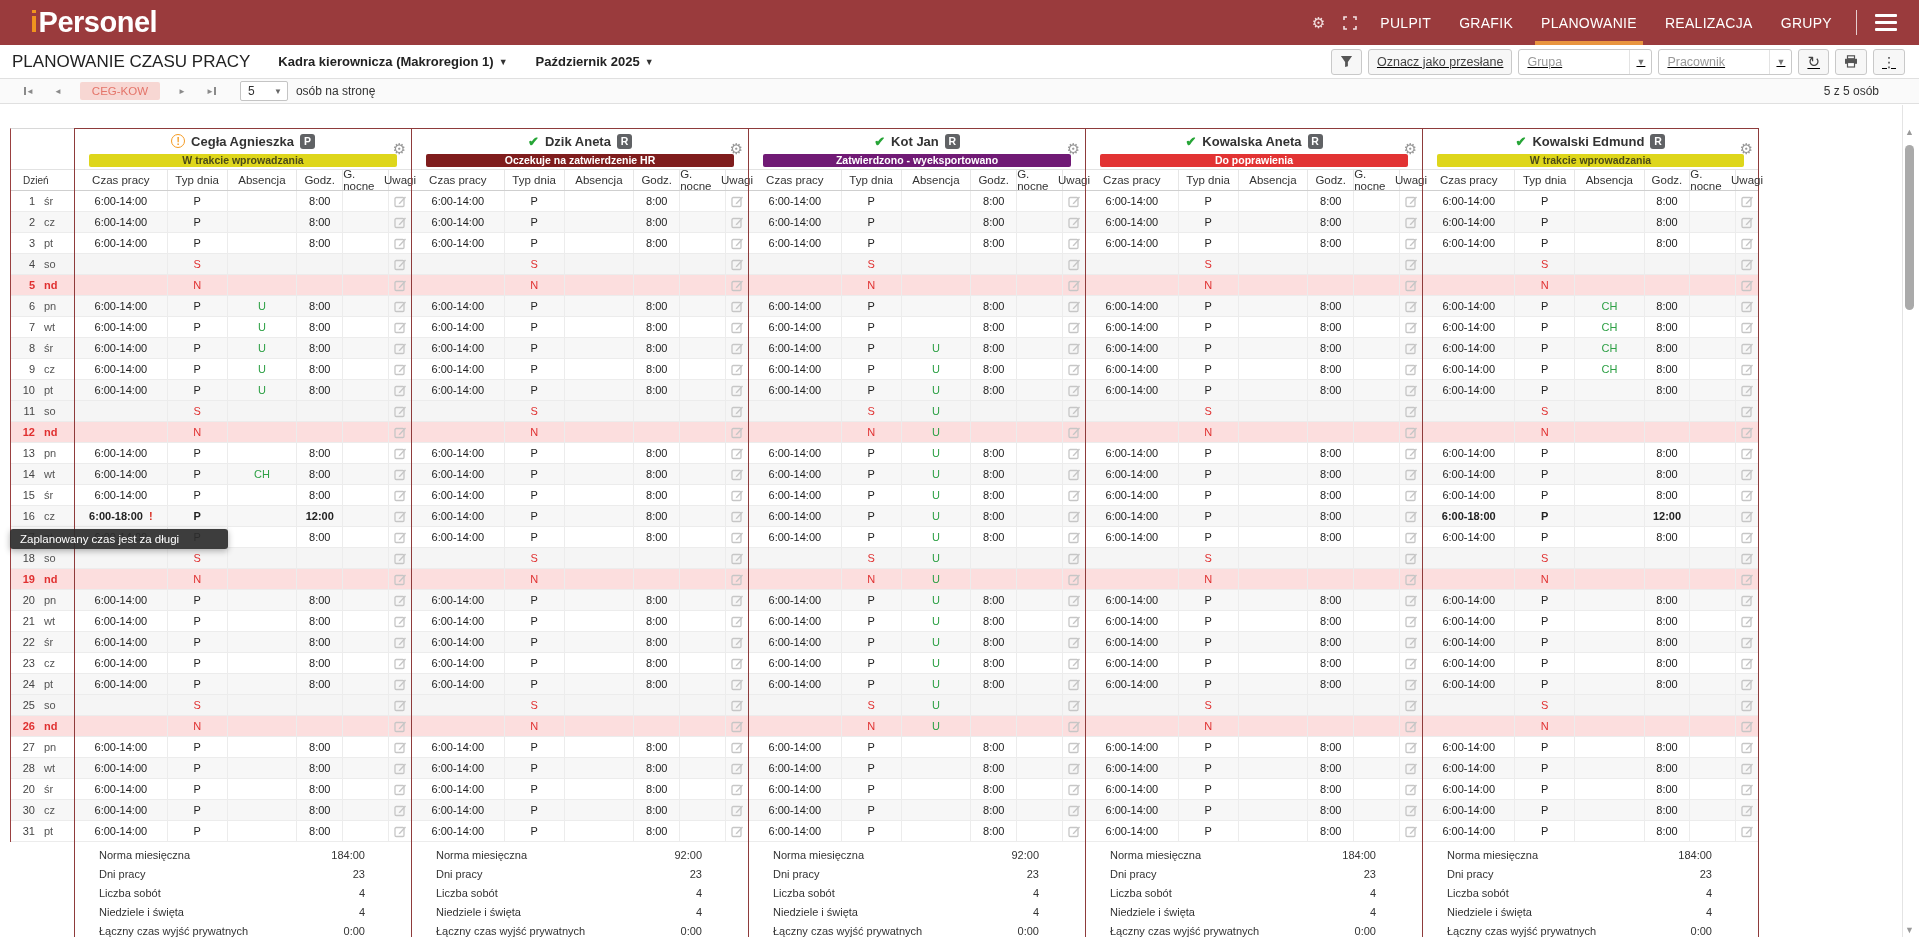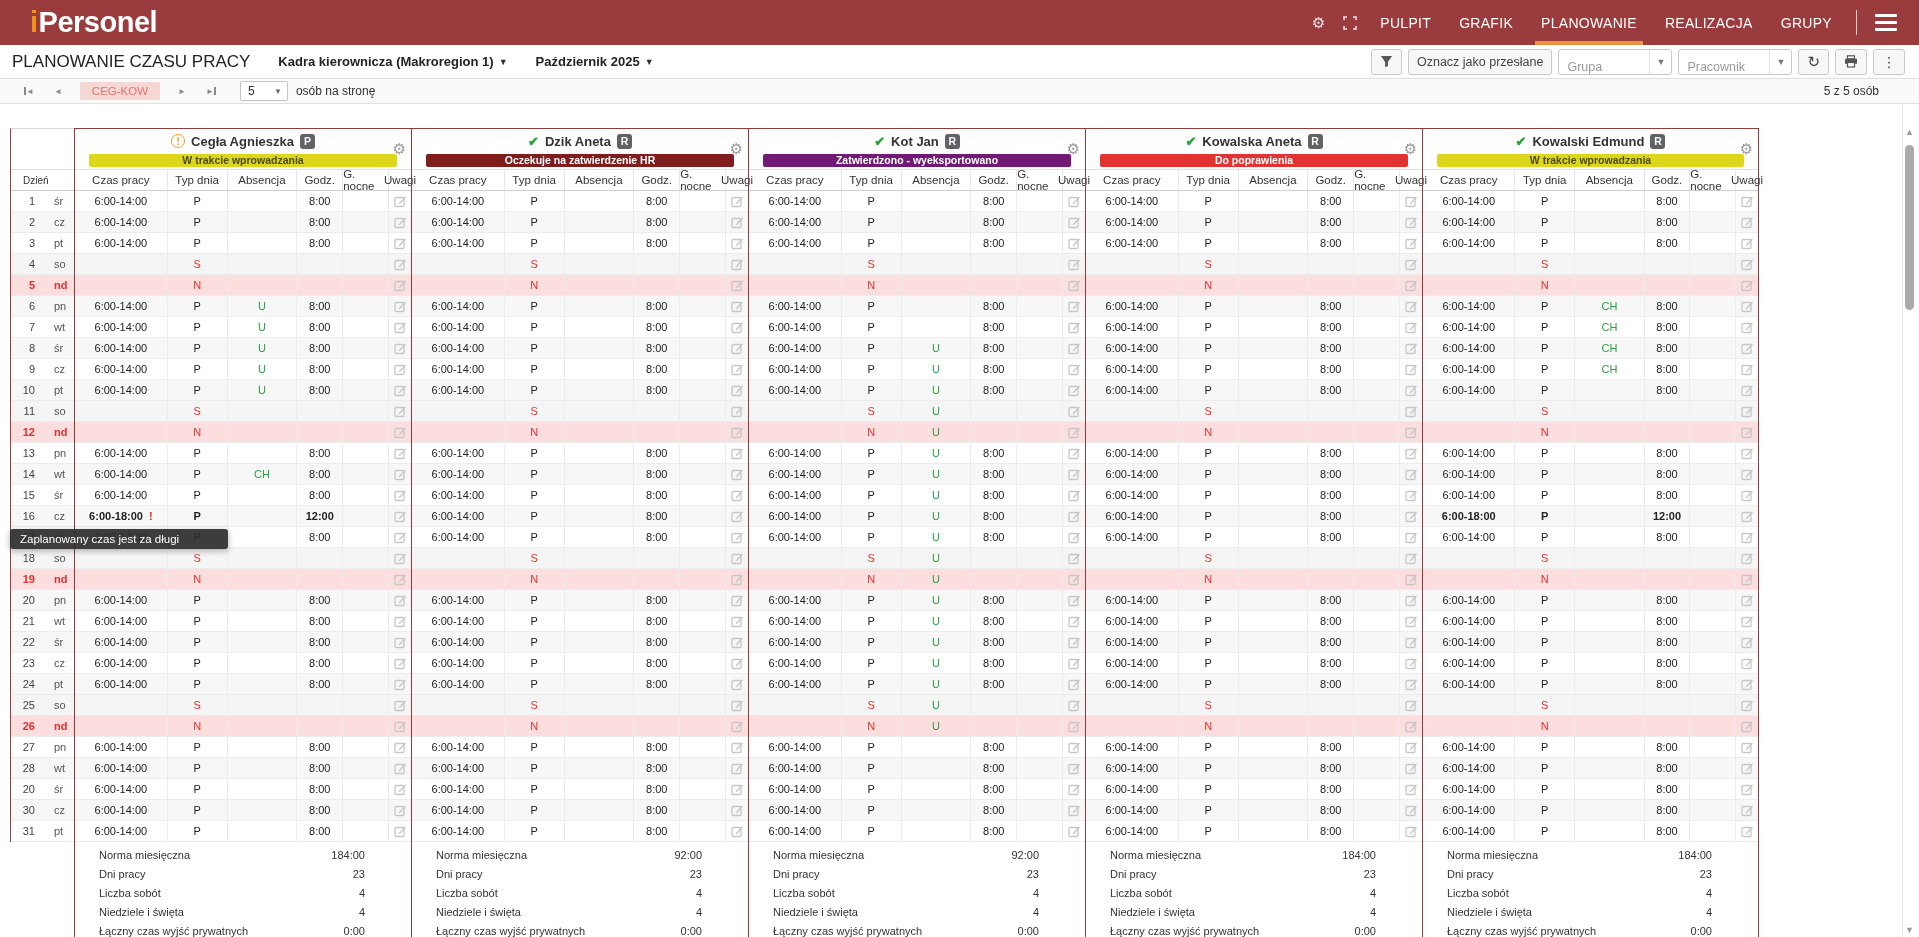--- a/index.html
+++ b/index.html
@@ -16,25 +16,25 @@
   .nav-item.active::after { content:""; position:absolute; left:8px; right:8px; bottom:0; height:4px; background:#e9953f; }
   .nav-divider { width:1px; background:rgba(255,255,255,0.75); margin:10px 10px; }
   .hamburger { display:flex; flex-direction:column; justify-content:center; gap:4px; padding:0 8px; cursor:pointer; }
   .hamburger div { width:22px; height:3px; background:#fff; border-radius:1px; }
 
   
   .subheader { height:33px; display:flex; align-items:center; padding:0 14px 0 12px; }
   .page-title { font-size:17px; color:#222; }
   .dd { display:flex; align-items:center; gap:5px; font-size:13px; font-weight:bold; color:#222; margin-left:28px; cursor:pointer; }
   .dd .caret { font-size:9px; color:#333; }
-  .subheader-right { margin-left:auto; display:flex; align-items:center; gap:6px; }
+  .subheader-right { margin-left:auto; display:flex; align-items:center; gap:6px;text-decoration:underline; }
   .tool-btn { height:26px; min-width:28px; border:1px solid #c9c9c9; background:#f7f7f7; border-radius:3px;
     display:flex; align-items:center; justify-content:center; font-size:12.5px; color:#444; padding:0 8px; cursor:pointer; }
-  .sel { width:114px; height:26px; border:1px solid #c9c9c9; background:#fff; border-radius:3px;
-    display:flex; align-items:flex-end; font-size:12.5px; color:#9a9a9a; padding-left:8px; position:relative; cursor:pointer; }
+  .sel { width:134px; height:26px; border:1px solid #c9c9c9; background:#fff; border-radius:3px;
+    display:flex; align-items:center; font-size:12.5px; color:#9a9a9a; padding-left:8px; position:relative; cursor:pointer; }
   .sel .caret { margin-left:auto; width:22px; text-align:center; color:#777; font-size:9px; border-left:1px solid #e3e3e3; align-self:stretch; display:flex; align-items:center; justify-content:center; }
 
   
   .pagerbar { height:26px; background:#fafafa; border-top:1px solid #e0e0e0; border-bottom:1px solid #e0e0e0;
     display:flex; align-items:center; padding:0 40px 0 14px; font-size:12px; color:#333; }
   .pg-btn { display:flex; align-items:center; color:#8a8a8a; font-size:8px; padding:0 10px; cursor:pointer; }
   .pg-btn .bar { width:2px; height:8px; background:#8a8a8a; }
   .pg-chip { background:#f7d7d3; color:#e4756a; font-size:11.5px; padding:3px 12px; border-radius:2px; margin:0 8px; cursor:pointer; }
   .pg-size { width:48px; height:20px; border:1px solid #c4c4c4; background:#fff; border-radius:2px; display:flex;
     align-items:center; font-size:12px; color:#333; padding-left:7px; margin:0 8px 0 14px; cursor:pointer; }
@@ -67,21 +67,21 @@
 
   .w-czas { width:92px; } .w-typ { width:60px; } .w-abs { width:70px; }
   .w-godz { width:46px; } .w-gn { width:46px; } .w-uw { width:23px; }
 
   .drow { display:flex; height:21px; border-bottom:1px solid #ececec; font-size:11px; color:#222; }
   .drow .c { display:flex; align-items:center; justify-content:center; border-left:1px solid #ececec; cursor:pointer; }
   .drow .c:first-child { border-left:none; }
   .bg-even { background:#f7f7f7; } .bg-sat { background:#f5f5f5; } .bg-sun { background:#fcdede; }
   .day-cell { display:flex; height:21px; align-items:center; border-bottom:1px solid #ececec; font-size:11px; }
   .day-cell .num { width:24px; text-align:right; color:#444; }
-  .day-cell .dow { margin-left:19px; color:#555; }
+  .day-cell .dow { margin-left:9px; color:#555; }
   .day-cell.sun .num, .day-cell.sun .dow { color:#e03030; font-weight:bold; }
   .txt-red { color:#e03232; } .txt-green { color:#2da045; }
   .bold-val { font-weight:bold; }
   .excl { color:#d93025; font-weight:bold; margin-left:6px; }
 
   .summary { padding-top:3px; }
   .sum-row { position:relative; height:19px; display:flex; align-items:center; font-size:11px; color:#333; }
   .sum-label { padding-left:24px; }
   .sum-val { position:absolute; right:46px; top:0; height:19px; display:flex; align-items:center; }
 

